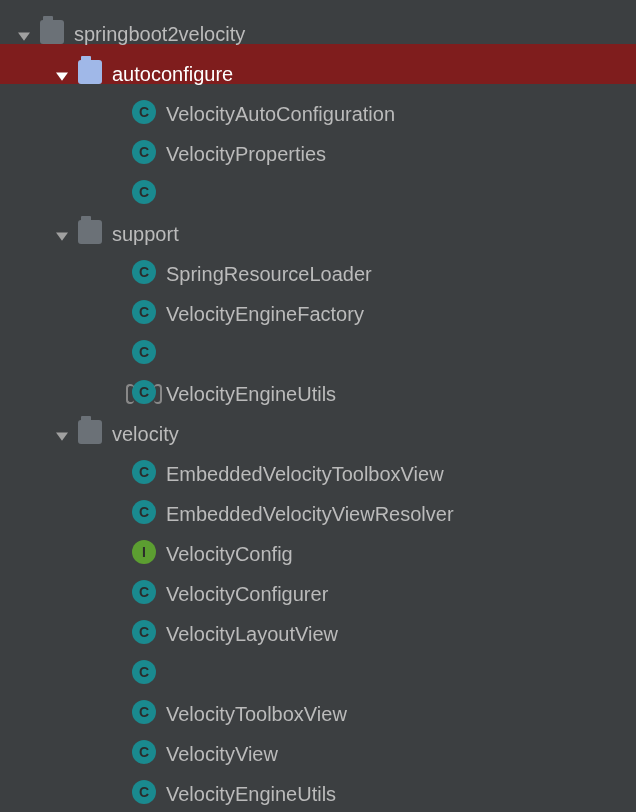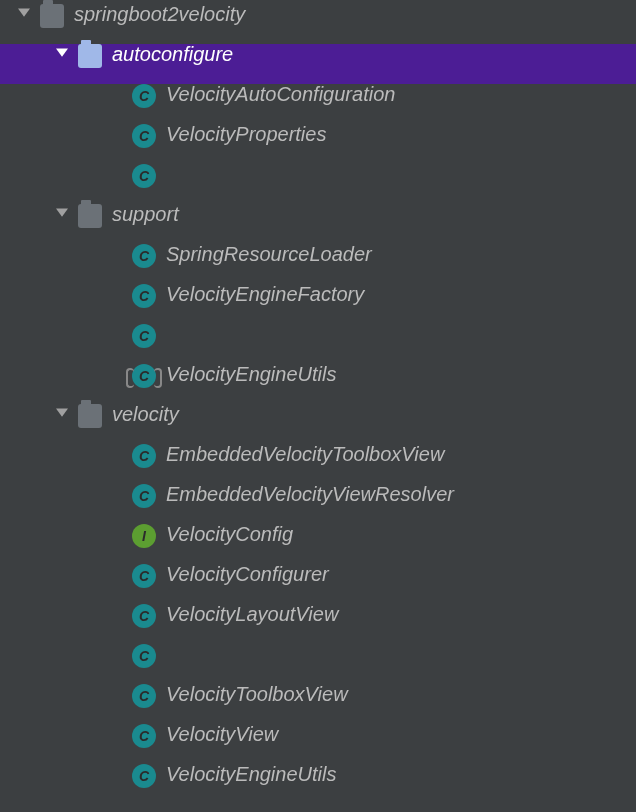--- a/index.html
+++ b/index.html
@@ -9,27 +9,26 @@
       font-family: -apple-system, BlinkMacSystemFont, "Segoe UI", sans-serif;
       font-size: 20px;
       width: 636px;
       height: 812px;
       overflow: hidden;
       user-select: none;
     }
     .tree { padding-top: 4px; }
     .tree-row {
       display: flex;
-      align-items: flex-start;
+      align-items: flex-end;
       height: 40px;
       white-space: nowrap;
-      font-style: italic;
     }
     .tree-row.selected {
-      background: #4c1d95;
+      background: #7f1d1d;
       color: #ffffff;
     }
     .indent { display: inline-block; }
     .chevron {
       width: 16px;
       height: 16px;
       margin-right: 8px;
       display: inline-flex;
       align-items: center;
       justify-content: center;

